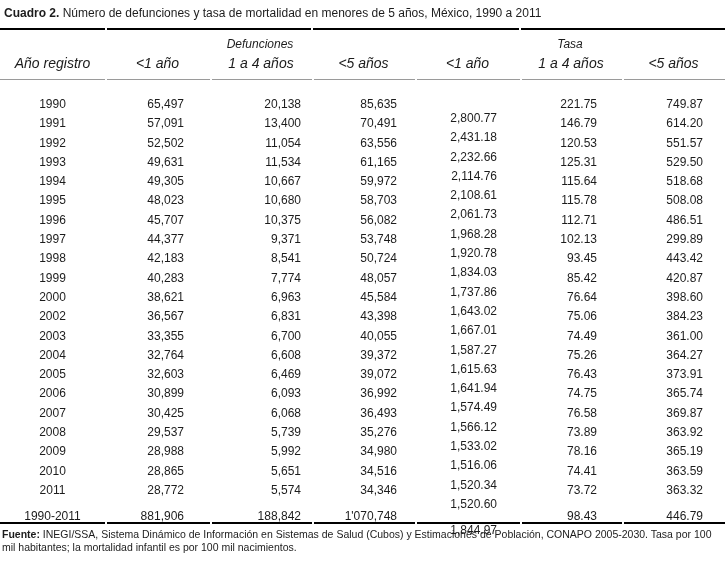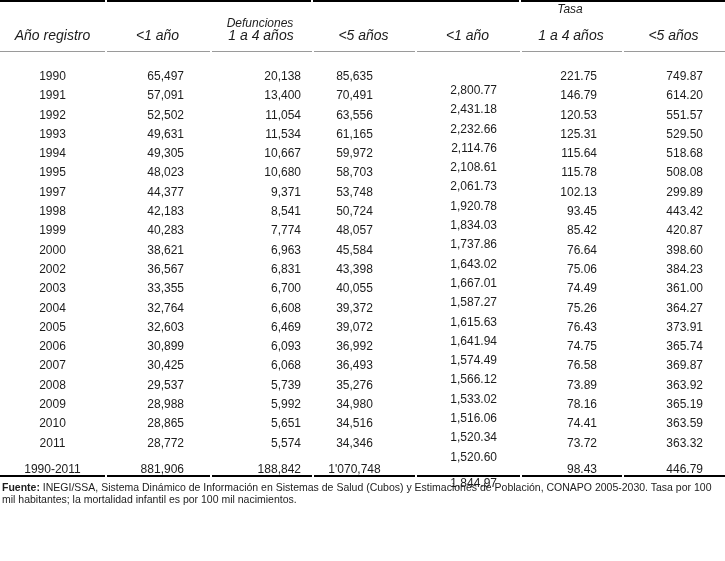--- a/index.html
+++ b/index.html
@@ -38,53 +38,56 @@
   .ghead-row2 .hcell{font-style:italic;font-size:14px;text-align:center;}
   .ghead-wrap{padding-bottom:4px;}
 
   
   .rows{margin-top:3px;}
   .row{height:19.3px;align-items:center;}
   .cell{font-size:12px;}
   .c0{text-align:center;}
   .c1{text-align:right;padding-right:26px;}
   .c2{text-align:right;padding-right:11px;}
-  .c3{text-align:center;padding-right:18px;}
+  .c3{text-align:right;padding-right:18px;}
   .c4{text-align:right;padding-right:23px;margin-top:28px;}
   .c5{text-align:right;padding-right:25px;}
   .c6{text-align:right;padding-right:22px;}
 
   
   .total{height:20px;align-items:center;margin-top:7px;margin-bottom:7px;}
 
   
   .footnote{
     padding:4px 1px 0 2px;
     font-size:10.5px;line-height:12.5px;color:#1c1c1c;
   }
   .footnote b{font-weight:bold;}
 </style>
 </head>
 <body>
 
 <div class="page">
 
+  <div class="title">
+    <b>Cuadro 2.</b><span> Número de defunciones y tasa de mortalidad en menores de 5 años, México, 1990 a 2011</span>
+  </div>
 
   <div class="rule">
     <div class="seg t1"></div>
     <div class="seg t2"></div>
     <div class="seg t3"></div>
     <div class="seg t4"></div>
   </div>
 
   <div class="ghead-wrap">
     <div class="grid ghead-row1">
       <div></div>
+      <div class="gcell span3a">Defunciones</div>
       <div class="gcell span3b">Tasa</div>
-      <div class="gcell span3a">Defunciones</div>
     </div>
     <div class="grid ghead-row2">
       <div class="hcell">Año registro</div>
       <div class="hcell">&lt;1 año</div>
       <div class="hcell">1 a 4 años</div>
       <div class="hcell">&lt;5 años</div>
       <div class="hcell">&lt;1 año</div>
       <div class="hcell">1 a 4 años</div>
       <div class="hcell">&lt;5 años</div>
     </div>
@@ -149,20 +152,29 @@
       <div class="grid row">
         <div class="cell c0">1995</div>
         <div class="cell c1">48,023</div>
         <div class="cell c2">10,680</div>
         <div class="cell c3">58,703</div>
         <div class="cell c4">2,061.73</div>
         <div class="cell c5">115.78</div>
         <div class="cell c6">508.08</div>
       </div>
       <div class="grid row">
+        <div class="cell c0">1996</div>
+        <div class="cell c1">45,707</div>
+        <div class="cell c2">10,375</div>
+        <div class="cell c3">56,082</div>
+        <div class="cell c4">1,968.28</div>
+        <div class="cell c5">112.71</div>
+        <div class="cell c6">486.51</div>
+      </div>
+      <div class="grid row">
         <div class="cell c0">1997</div>
         <div class="cell c1">44,377</div>
         <div class="cell c2">9,371</div>
         <div class="cell c3">53,748</div>
         <div class="cell c4">1,920.78</div>
         <div class="cell c5">102.13</div>
         <div class="cell c6">299.89</div>
       </div>
       <div class="grid row">
         <div class="cell c0">1998</div>

